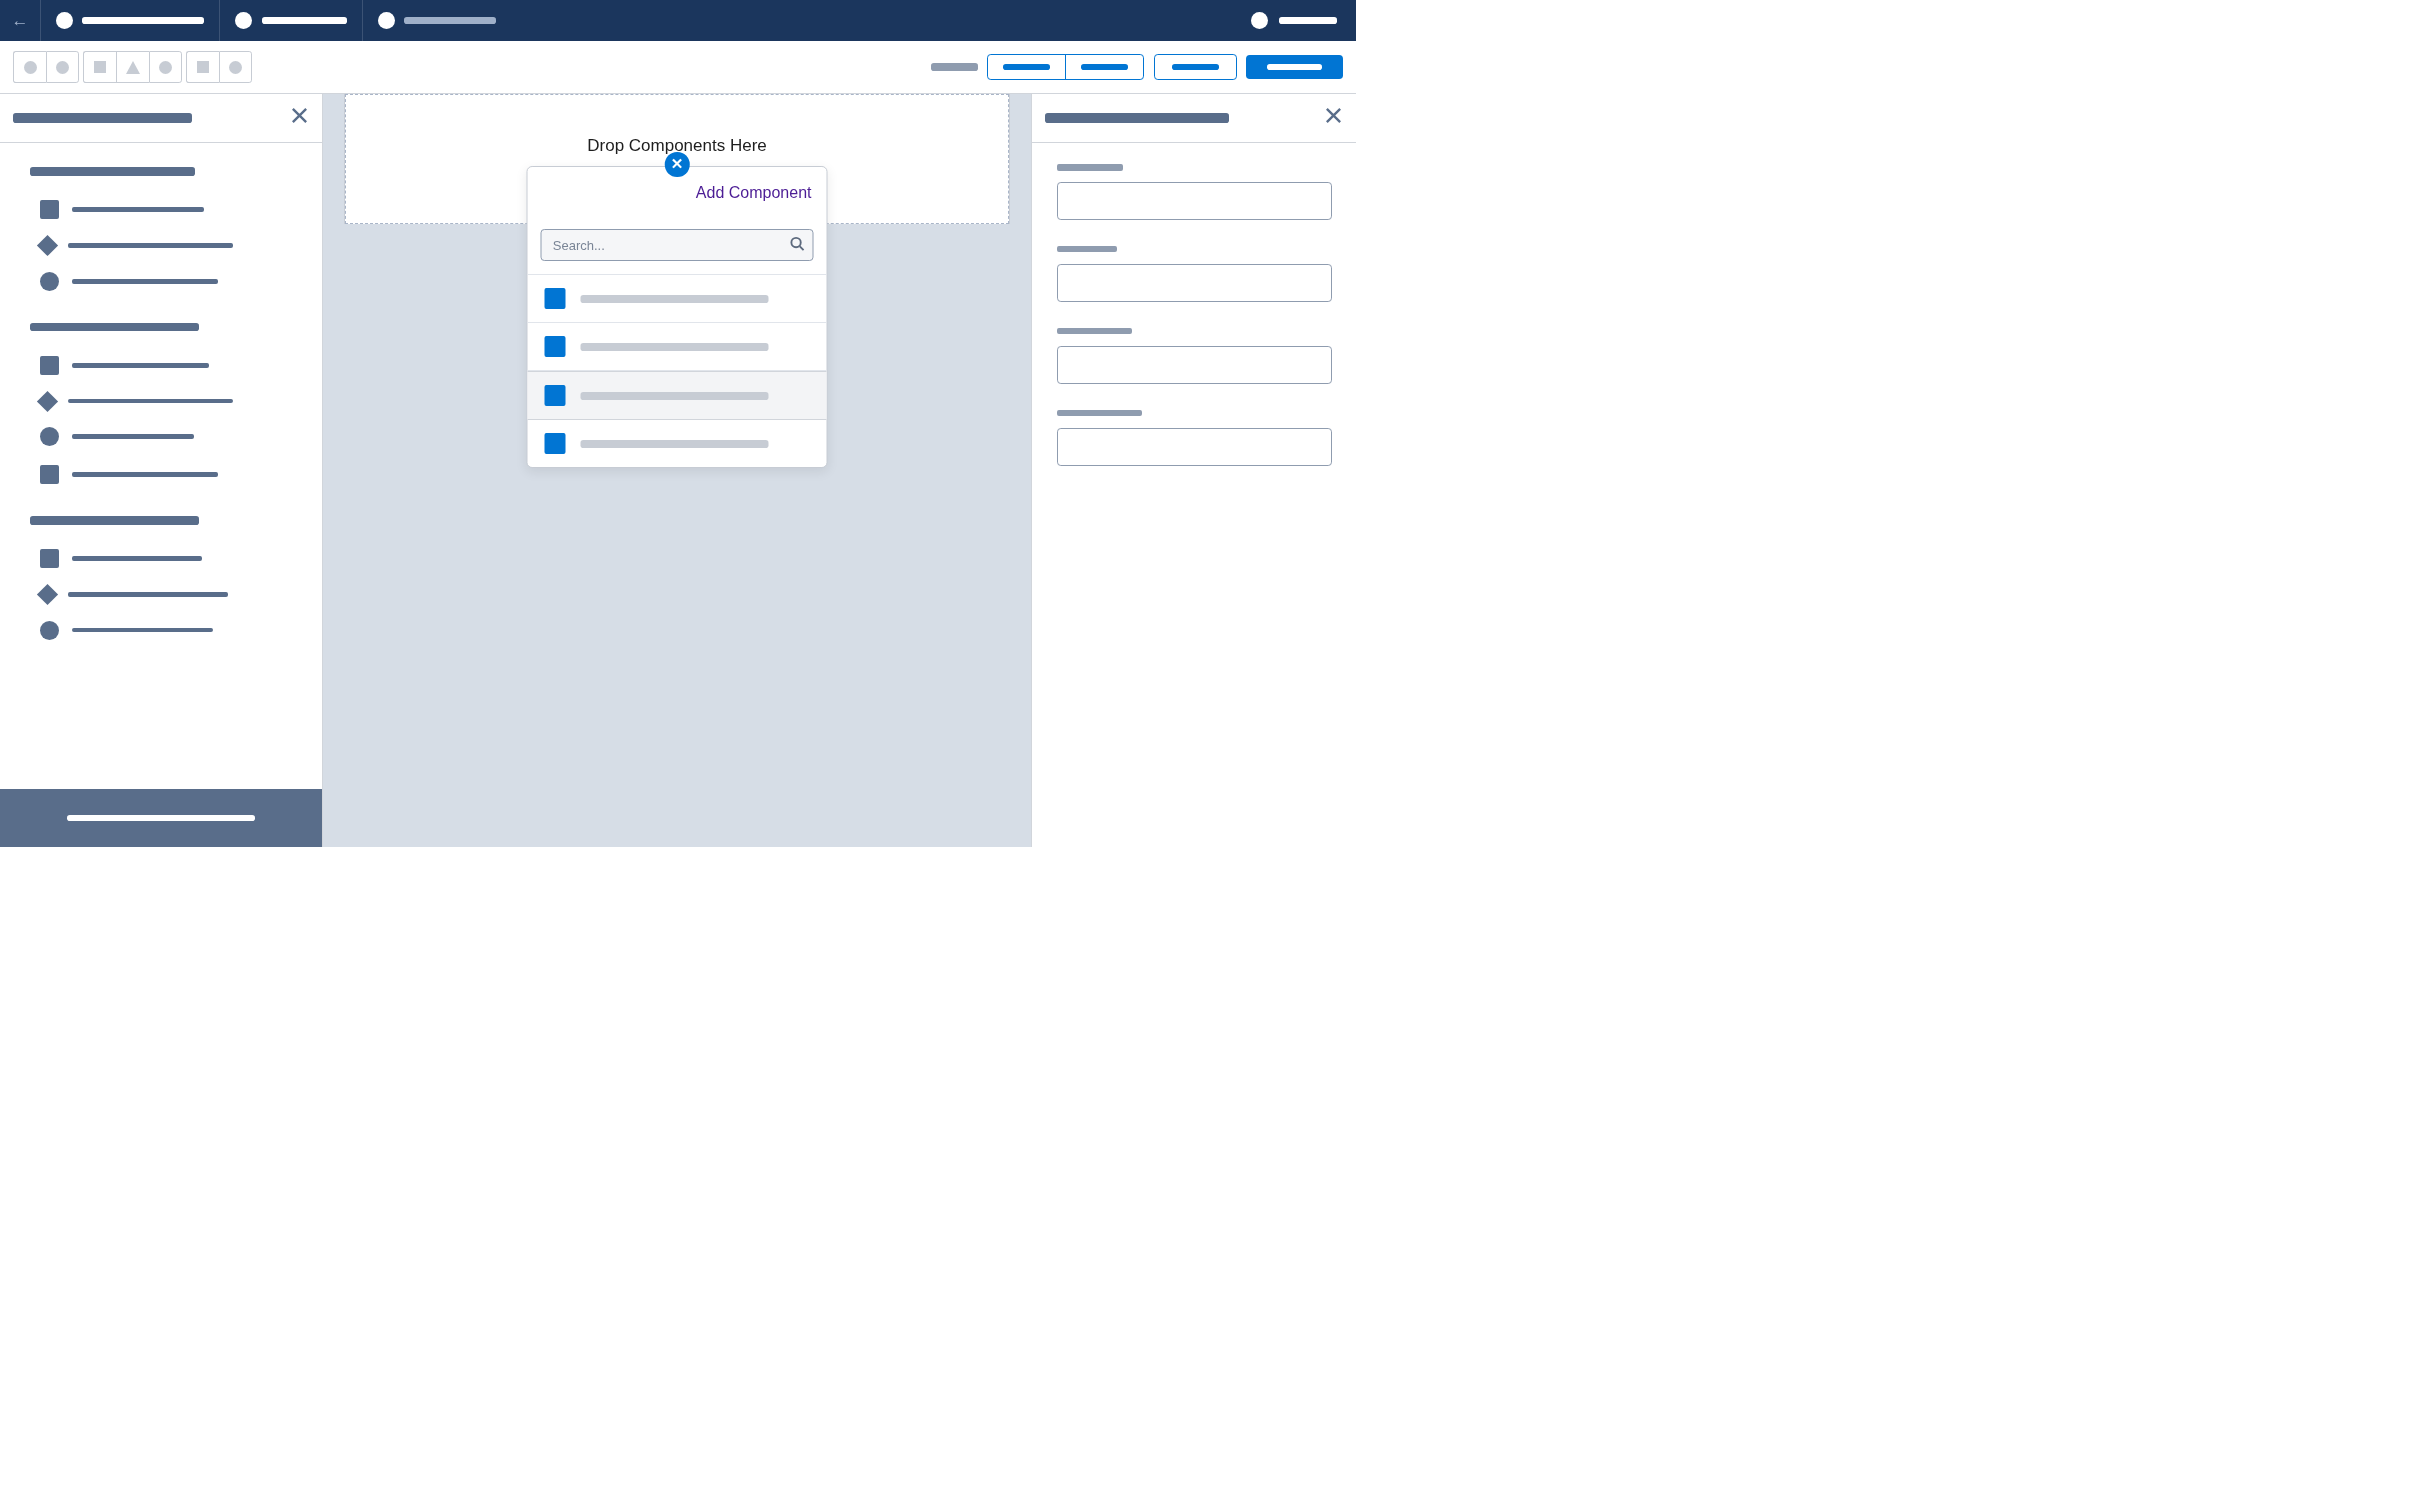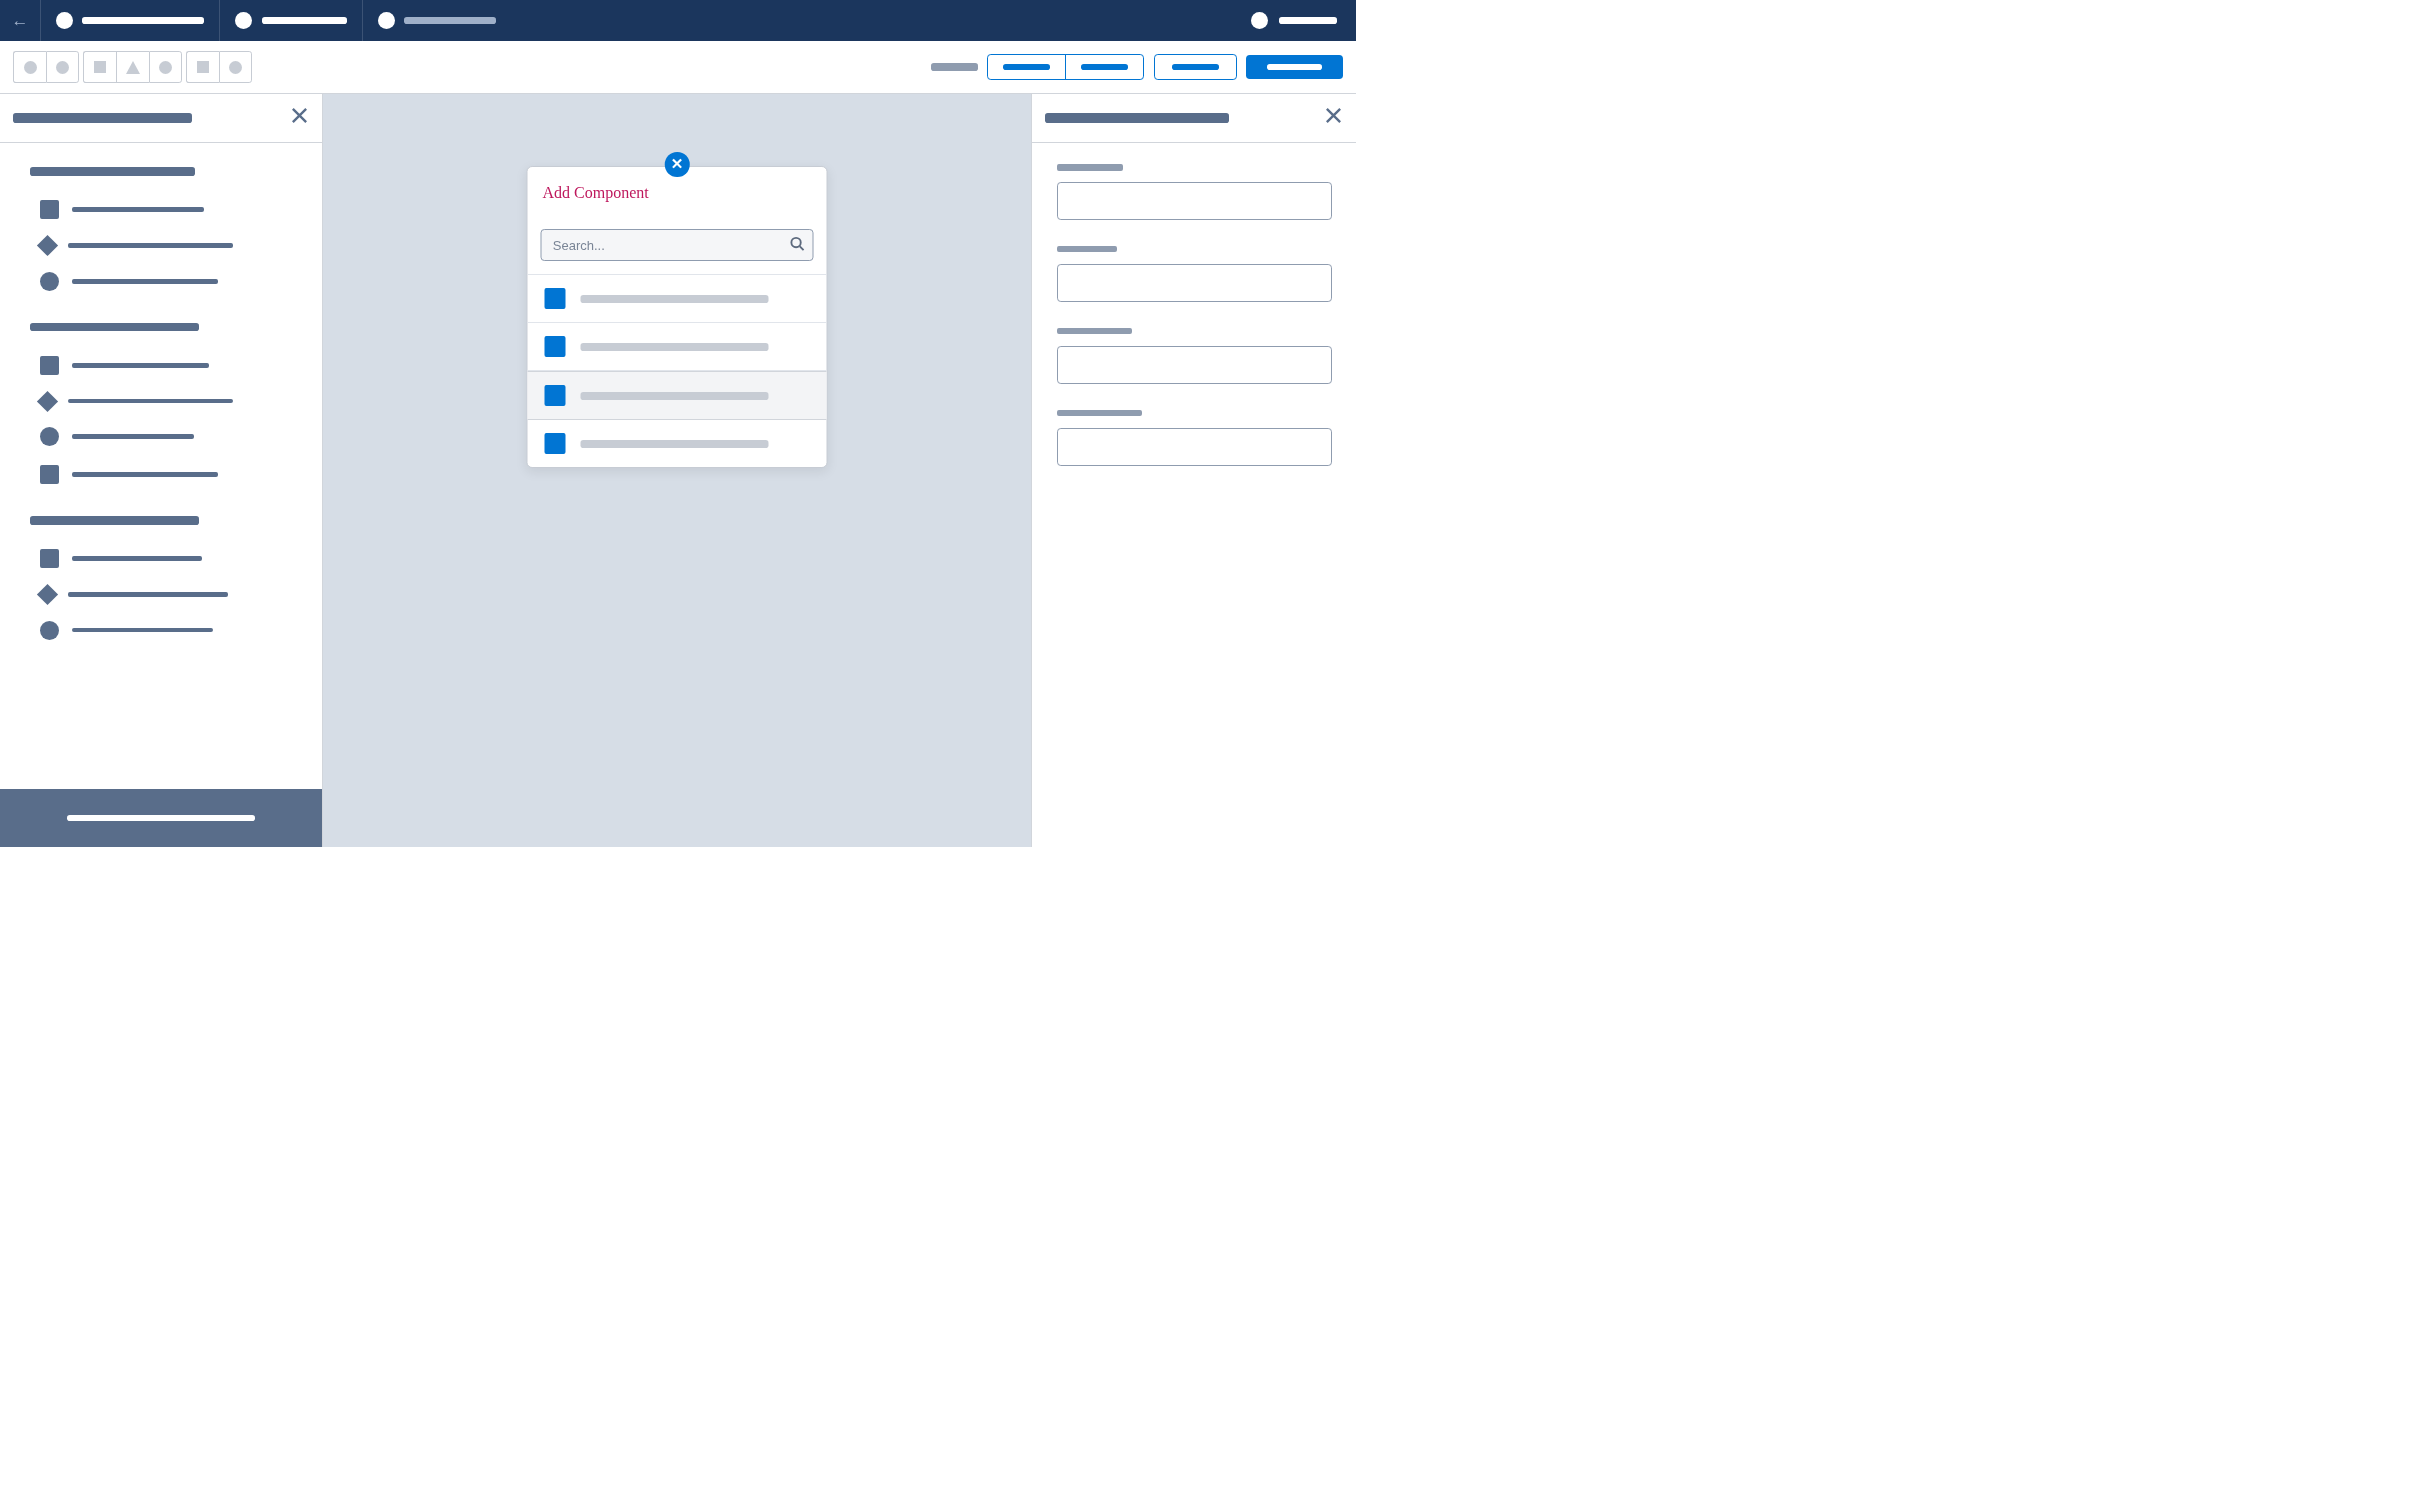--- a/index.html
+++ b/index.html
@@ -61,21 +61,21 @@
 
 .canvas { flex: 1; background: #d6dde6; position: relative; overflow: hidden; }
 .canvas-inner { background: #fff; margin: 0 21px; border-left: 0.9px solid #c7ccd4; border-right: 0.9px solid #c7ccd4; position: relative; height: 130px; }
 .drop-zone { border: 0.9px dashed #a9b5c8; margin: 0; height: 130px; display: flex; align-items: flex-start; justify-content: center; padding-top: 41px; position: relative; }
 .drop-text { color: #1e1e1e; font-size: 17px; }
 .plus-badge { position: absolute; top: 58px; left: 50%; transform: translateX(-50%); width: 24.5px; height: 24.5px; background: #0175d3; border-radius: 50%; display: flex; align-items: center; justify-content: center; z-index: 5; }
 .plus-x { color: #fff; font-size: 15px; font-weight: bold; }
 
 
 .popover { position: absolute; top: 72px; left: 50%; transform: translateX(-50%); width: 301px; background: #fff; border: 0.9px solid #c7ccd4; border-radius: 5.6px; box-shadow: 0 3.8px 11.3px rgba(0,0,0,0.08); z-index: 4; }
-.popover-header { padding: 17px 15px 11.3px; text-align: left; font-size: 16px; color: #be185d; border-bottom: none; font-family: Liberation Serif, serif; }
+.popover-header { padding: 17px 15px 11.3px; text-align: right; font-size: 16px; color: #4c1d95; border-bottom: none; }
 .popover-search-wrap { padding: 16px 13px 13px; }
 .popover-search { position: relative; }
 .popover-search input { width: 100%; height: 32px; border: 0.9px solid #8f9caf; border-radius: 3.8px; background: #f5f6f8; padding: 0 32px 0 11.3px; font-size: 13px; color: #666; }
 .popover-search input::placeholder { color: #7a8596; }
 .search-icon { position: absolute; right: 9.4px; top: 50%; transform: translateY(-50%); color: #5d6a7e; font-size: 15px; }
 .popover-list { border-top: 0.9px solid #e1e5eb; }
 .popover-item { display: flex; align-items: center; gap: 15px; padding: 13px 17px; border-bottom: 0.9px solid #e1e5eb; }
 .popover-item:last-child { border-bottom: none; }
 .popover-item.highlighted { background: #f3f4f6; border-top: 0.9px solid #d1d5db; border-bottom: 0.9px solid #d1d5db; }
 .popover-icon { width: 21px; height: 21px; background: #0175d3; border-radius: 1.9px; flex-shrink: 0; }
@@ -217,20 +217,25 @@
           <div class="item-icon-circle"></div>
           <div class="item-line" style="width: 141px;"></div>
         </div>
       </div>
     <div class="panel-footer">
       <div class="footer-line"></div>
     </div>
   </div>
 
   <div class="canvas">
+    <div class="canvas-inner">
+      <div class="drop-zone">
+        <div class="drop-text">Drop Components Here</div>
+      </div>
+    </div>
     <div class="plus-badge">
       <span class="plus-x">✕</span>
     </div>
     <div class="popover">
       <div class="popover-header">Add Component</div>
       <div class="popover-search-wrap">
         <div class="popover-search">
           <input type="text" placeholder="Search..." style="">
           <span class="search-icon">
             <svg width="15" height="15" viewBox="0 0 16 16">

